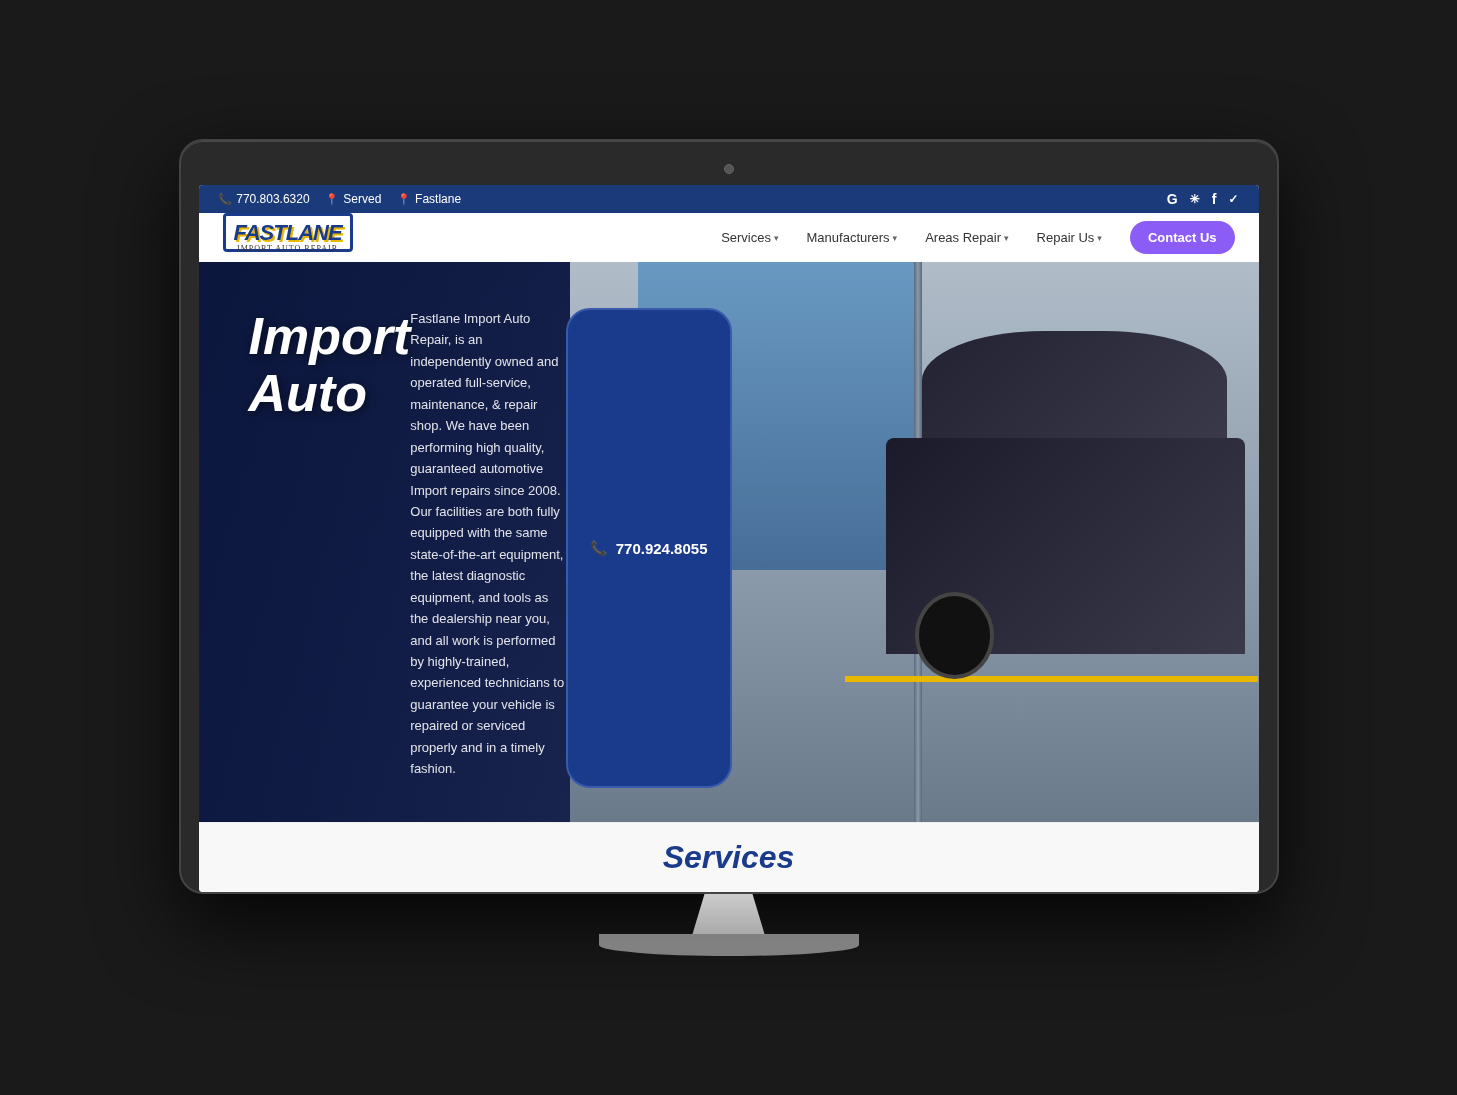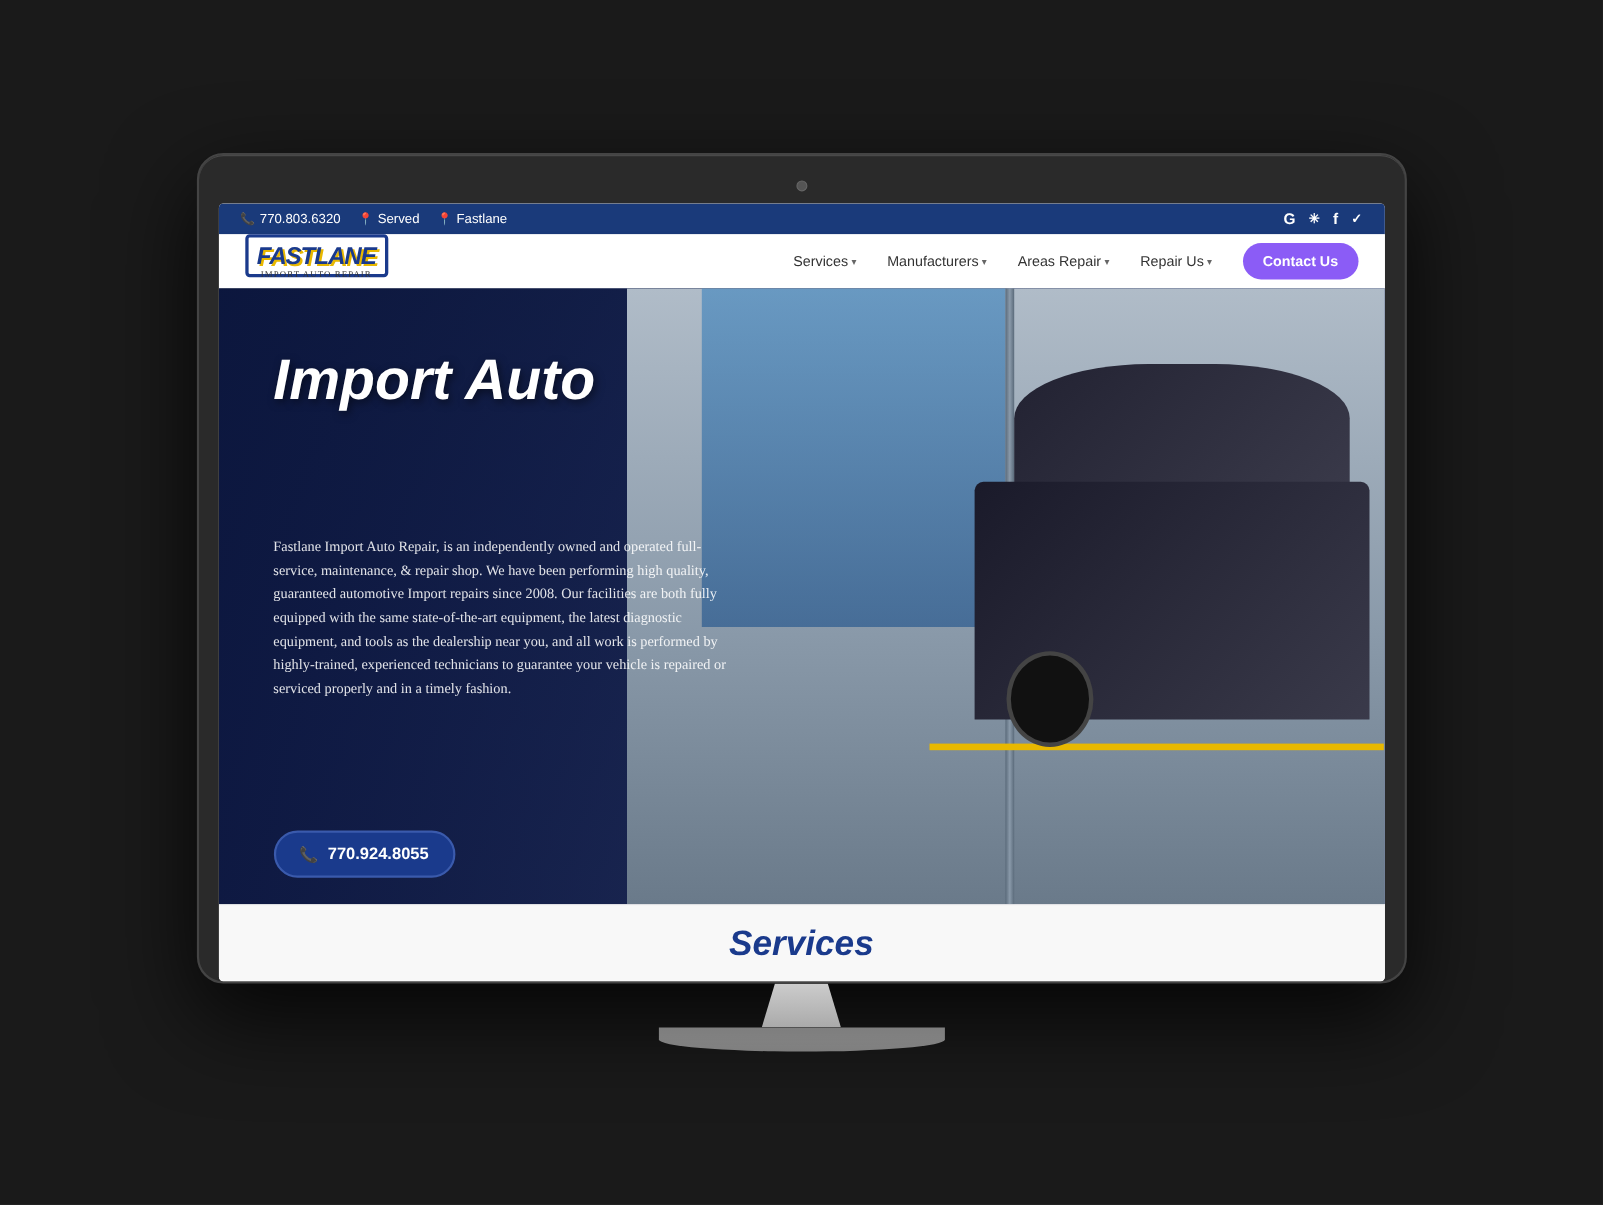--- a/index.html
+++ b/index.html
@@ -282,47 +282,45 @@
       bottom: 25%;
       left: 40%;
       width: 60%;
       height: 6px;
       background: #e8b800;
     }
 
     
     .hero-content {
       position: absolute;
-      top: 16px;
+      top: 6px;
       left: 0;
       width: 55%;
       height: 100%;
       display: flex;
-      flex-direction: column;
-      justify-content: space-between;
+      justify-content: flex-start;
       padding: 40px 50px;
       color: #fff;
     }
 
     .hero-title {
       font-size: 52px;
       font-weight: 900;
       font-style: italic;
       line-height: 1.1;
       margin-bottom: 24px;
       text-shadow: 2px 2px 8px rgba(0,0,0,0.5);
     }
 
     .hero-description {
       font-size: 13px;
       line-height: 1.65;
       color: rgba(255,255,255,0.88);
       margin-bottom: 32px;
       max-width: 420px;
-      font-family: Liberation Serif, serif;
     }
 
     .hero-phone-btn {
       display: inline-flex;
       align-items: center;
       gap: 8px;
       background: #1a3a8c;
       color: #fff;
       border: 2px solid #3a5aac;
       padding: 11px 22px;

